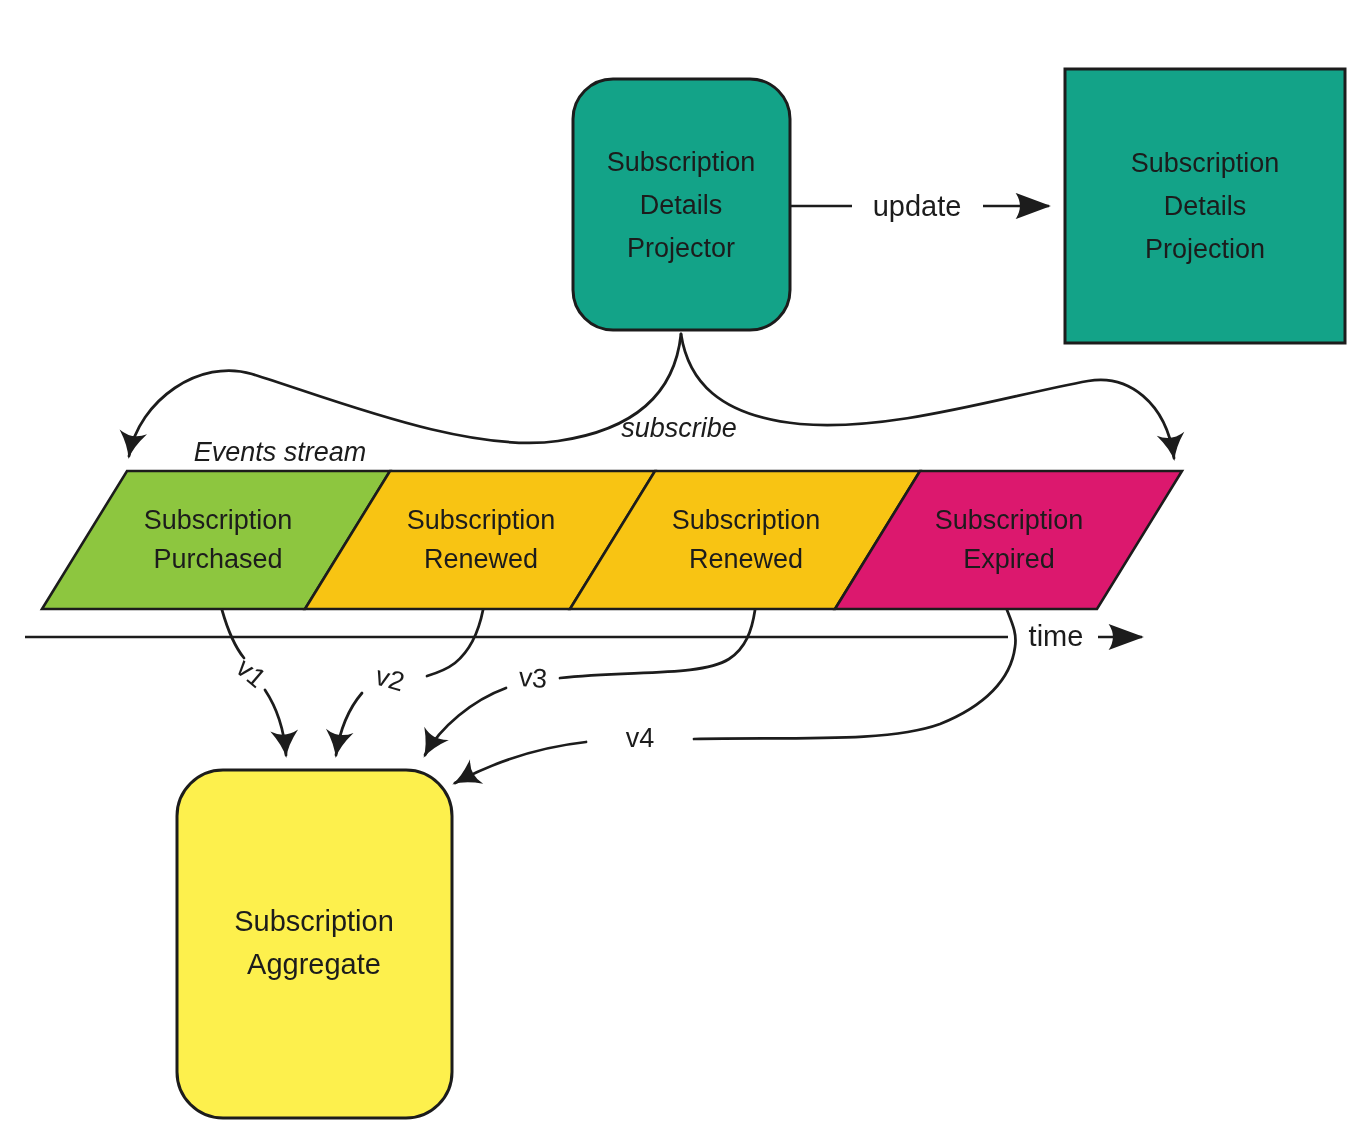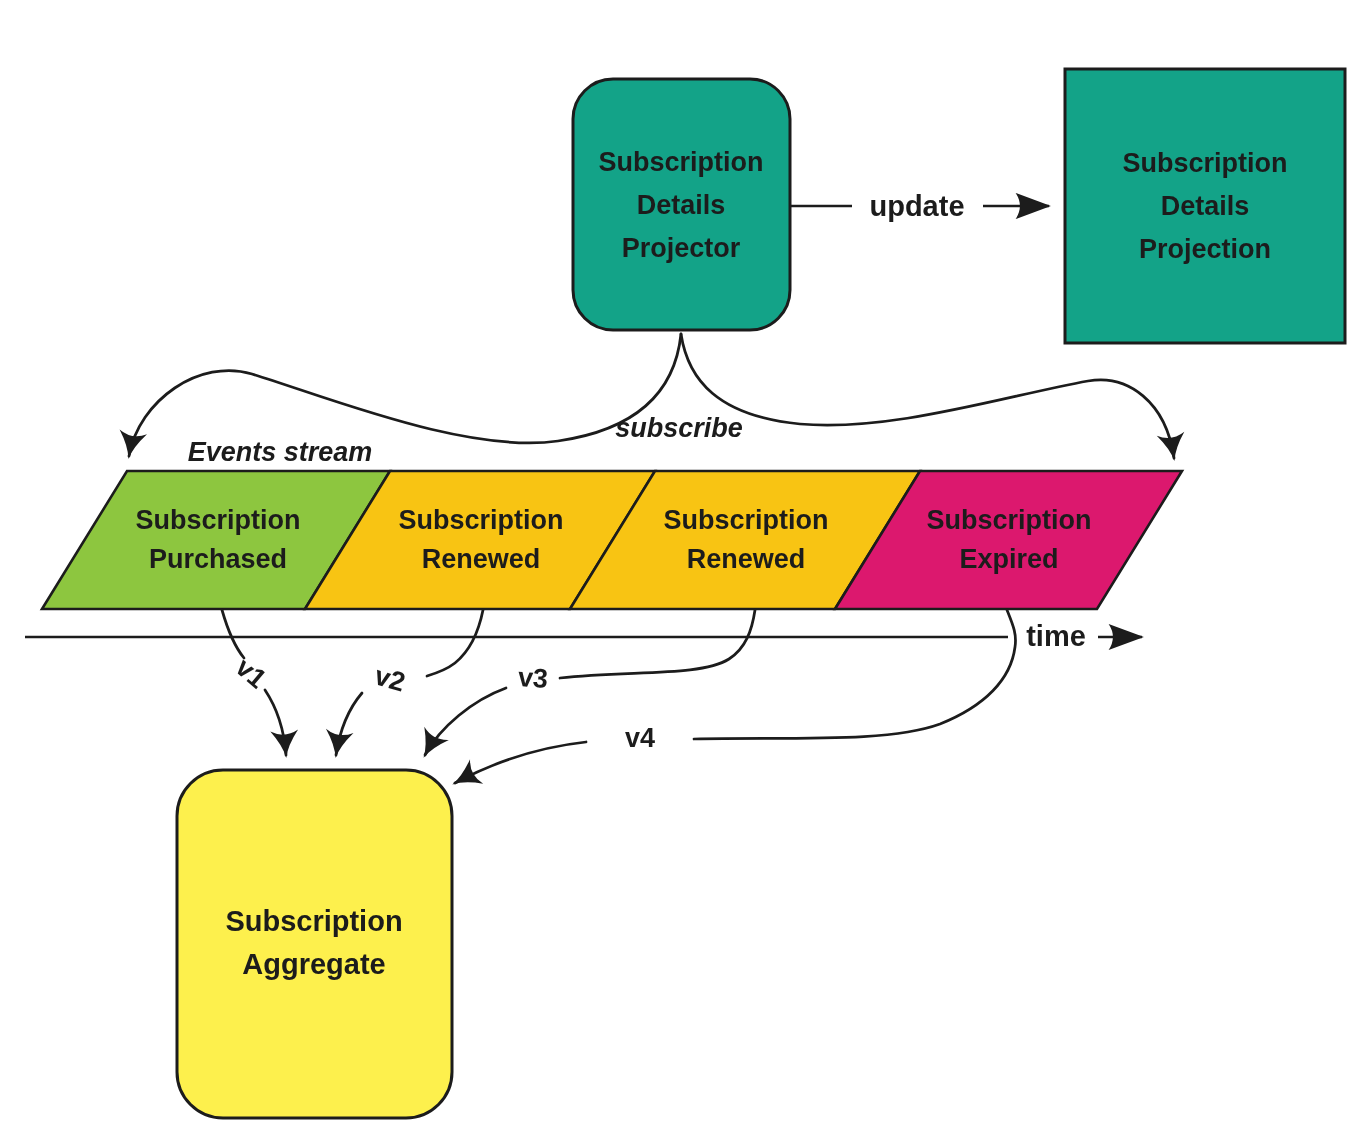--- a/index.html
+++ b/index.html
@@ -1,17 +1,17 @@
 <!DOCTYPE html>
 <html><head>
 <meta charset="utf-8">
 <style>
   html,body{margin:0;padding:0;background:#ffffff;}
   .stage{position:relative;width:1369px;height:1140px;background:#fff;overflow:hidden;
-         font-family:"Liberation Sans", sans-serif;font-weight:bold;}
+         font-family:"Liberation Sans", sans-serif;}
   svg{display:block;}
   .shape{stroke:#1c1c1c;stroke-width:3;}
   .para{stroke:#1c1c1c;stroke-width:2.6;stroke-linejoin:miter;}
   .flow{fill:none;stroke:#1c1c1c;stroke-width:2.75;stroke-linecap:round;}
   .axis{fill:none;stroke:#1c1c1c;stroke-width:2.6;}
   .mk{fill:#1c1c1c;stroke:none;}
   text{fill:#1c1c1c;text-anchor:middle;dominant-baseline:central;
        font-family:"Liberation Sans", sans-serif;}
   .box-text{font-size:27px;}
   .agg-text{font-size:29px;}

